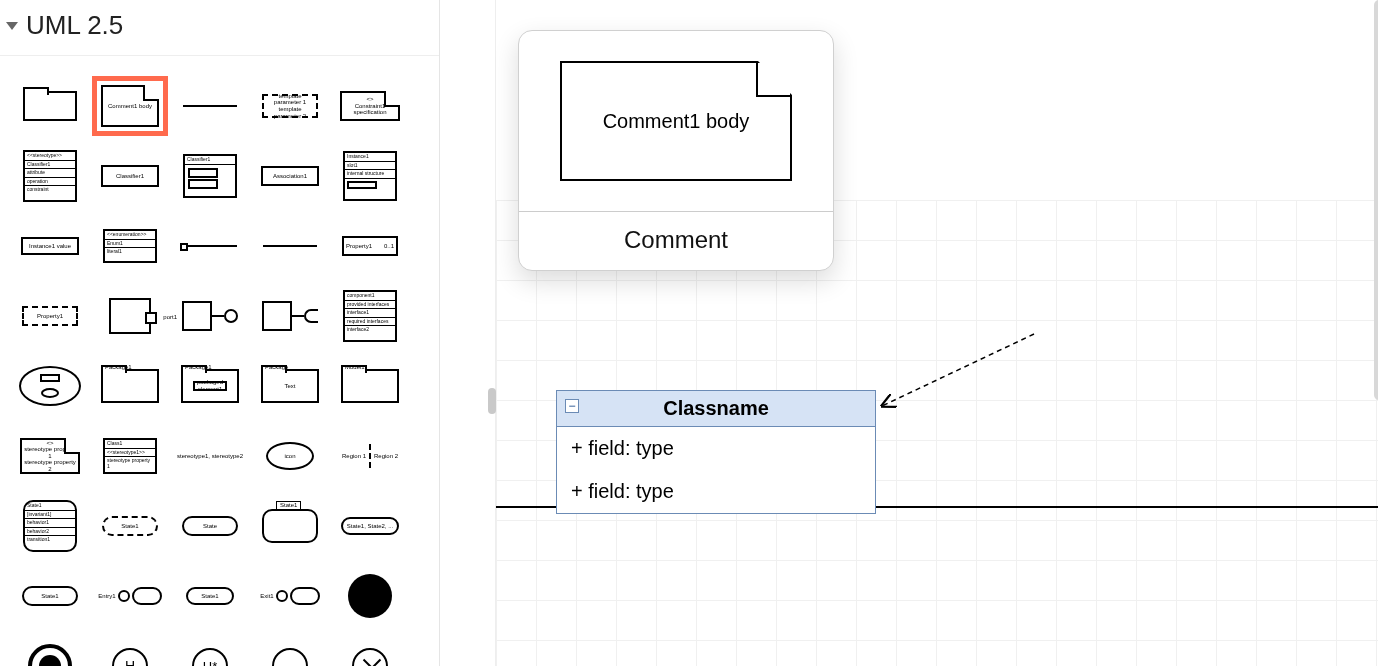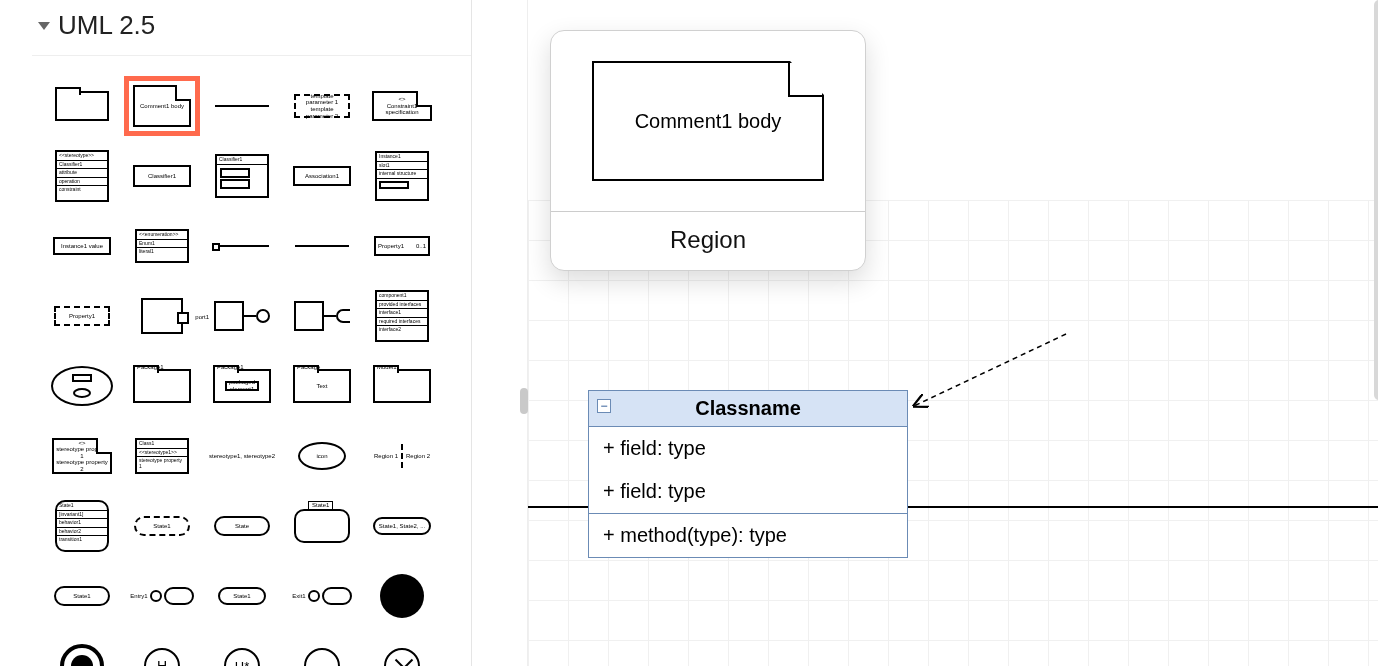--- a/index.html
+++ b/index.html
@@ -1,18 +1,18 @@
 <!DOCTYPE html>
 <html><head>
 <meta charset="utf-8">
 <style>
   * { box-sizing: border-box; margin: 0; padding: 0; }
   html, body { width: 1378px; height: 666px; overflow: hidden; font-family: -apple-system, Helvetica, Arial, sans-serif; background: #fff; }
 
-  .app { display: flex; height: 100%; padding-left: 32px; }
+  .app { display: flex; height: 100%; }
 
   
   .sidebar { width: 440px; height: 100%; border-right: 1px solid #e5e5e5; display:flex; flex-direction:column; }
   .panel-header { display:flex; align-items:center; gap:8px; padding: 10px 14px 14px 6px; border-bottom:1px solid #eee; }
   .panel-header .tri { width:0; height:0; border-left:6px solid transparent; border-right:6px solid transparent; border-top:8px solid #666; }
   .panel-header .title { font-size: 26px; font-weight: 400; color:#222; }
 
   .palette { flex:1; overflow:auto; padding: 20px 12px; }
   .palette-grid { display:grid; grid-template-columns: repeat(5, 76px); grid-auto-rows: 60px; gap: 10px 4px; justify-content:start; }
   .shape-cell { width:76px; height:60px; display:flex; align-items:center; justify-content:center; position:relative; cursor:grab; }
@@ -355,21 +355,21 @@
     <div class="origin-line-h"></div>
     <div class="vscroll"></div>
 
     <div class="preview-card">
       <div class="preview-top">
         <div class="preview-note">
           <span class="fold"></span>
           <span>Comment1 body</span>
         </div>
       </div>
-      <div class="preview-caption">Region</div>
+      <div class="preview-caption">Comment</div>
     </div>
 
 
     <svg class="connector" style="left:378px; top:328px;" width="170" height="90">
       <defs>
         <marker id="arrow" markerWidth="10" markerHeight="10" refX="9" refY="5" orient="auto">
           <path d="M0,0 L10,5 L0,10" fill="none" stroke="#000" stroke-width="1.5"></path>
         </marker>
       </defs>
       <line x1="160" y1="6" x2="8" y2="78" stroke="#000" stroke-width="1.5" stroke-dasharray="5 4" marker-end="url(#arrow)"></line>
@@ -377,19 +377,16 @@
 
     <div class="uml-class">
       <div class="hdr">
         <span class="collapse">−</span>
         <span>Classname</span>
       </div>
       <div class="section">
         <div class="row">+ field: type</div>
         <div class="row">+ field: type</div>
       </div>
-      <div class="section">
-        <div class="row">+ method(type): type</div>
-      </div>
     </div>
 
   </main>
 </div>
 
 </body></html>

